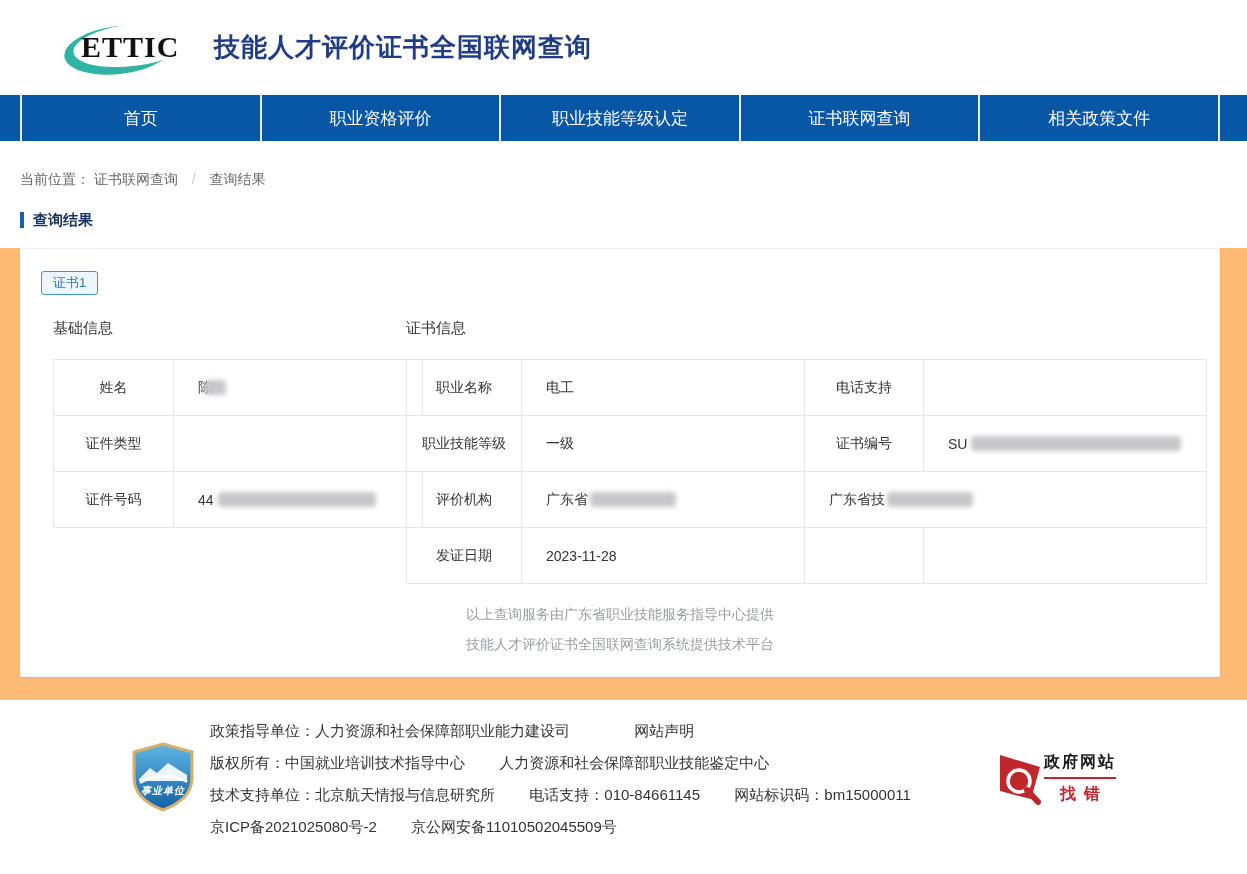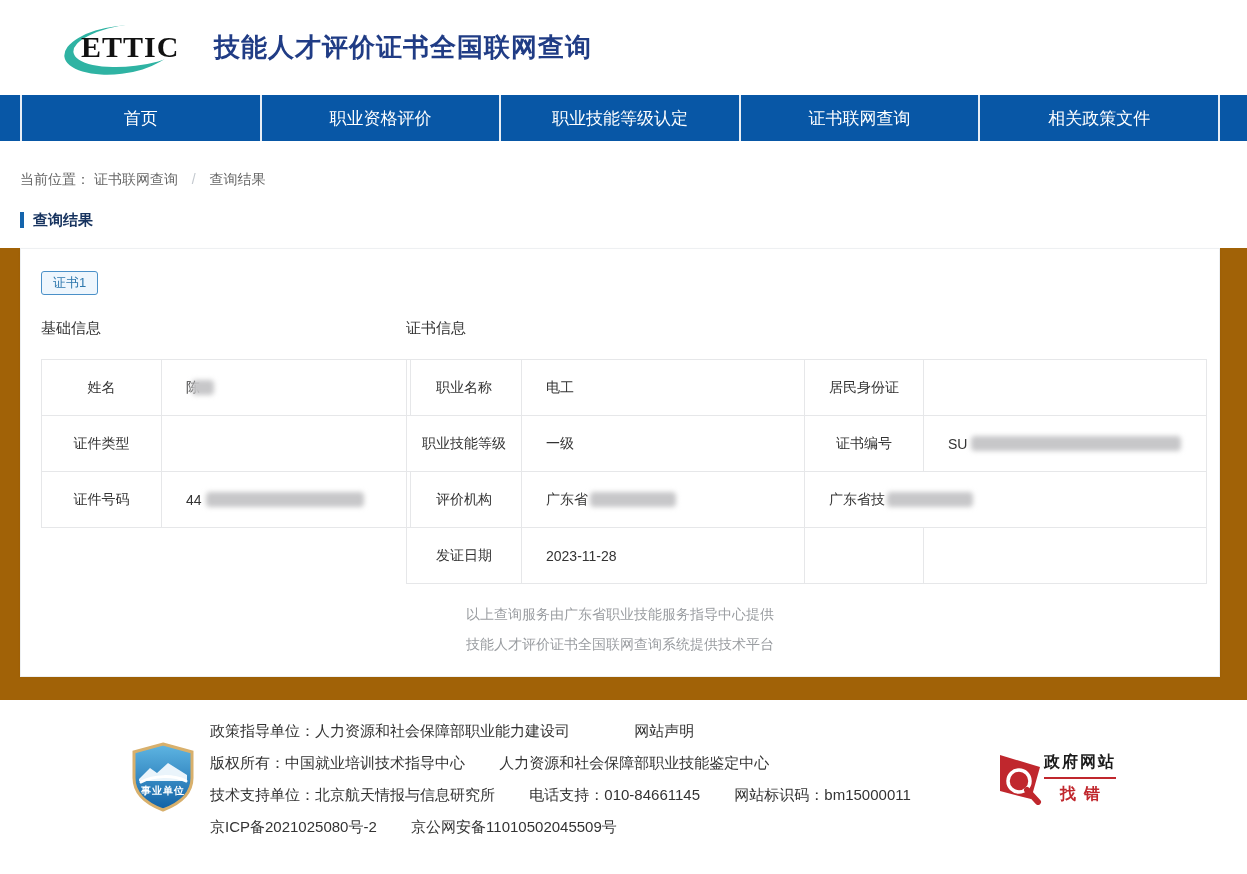--- a/index.html
+++ b/index.html
@@ -24,29 +24,29 @@
   
   .crumb-zone { height:107px; padding:30px 0 0 20px; background:#fff; }
   .breadcrumb { font-size:14px; color:#666; height:18px; }
   .breadcrumb .sep { color:#c4c9cf; margin:0 10px; }
   .breadcrumb .crumb-link { color:#666; }
   .section-title { margin-top:22px; display:flex; align-items:center; height:18px; }
   .section-title .bar { width:4px; height:16px; background:#1464ac; margin-right:9px; }
   .section-title .txt { font-size:15px; font-weight:bold; color:#17335f; }
 
   
-  .result-zone { height:452px; background:#a16207; }
+  .result-zone { height:452px; background:#fdba74; }
   .card { position:relative; margin-left:20px; width:1200px; height:429px; background:#fff;
           border:1px solid #eef0f2; box-shadow:0 1px 3px rgba(0,0,0,0.03); }
   .cert-tab { position:absolute; left:20px; top:22px; height:24px; padding:0 11px; font-size:13px;
               color:#2f78ad; background:#eef6fd; border:1px solid #4a90c8; border-radius:3px;
               display:flex; align-items:center; cursor:pointer; }
 
   .info-group { position:absolute; top:70px; }
-  .info-group.basic { left:20px; width:370px; }
+  .info-group.basic { left:32px; width:370px; }
   .info-group.cert  { left:385px; width:801px; }
   .group-title { font-size:15px; color:#333; height:20px; }
   .tbl { margin-top:20px; border-top:1px solid #e6e7e9; border-left:1px solid #e6e7e9; }
   .row { display:flex; border-bottom:1px solid #e6e7e9; height:56px; }
   .cell { border-right:1px solid #e6e7e9; display:flex; align-items:center; font-size:14px; }
   .cell.lab { justify-content:center; color:#333; }
   .cell.val { padding-left:24px; color:#333; }
   .basic .cell.lab { width:120px; }
   .basic .cell.val { flex:1; }
   .cert .cell.lab1 { width:115px; }
@@ -59,21 +59,21 @@
   .blob.name { width:22px; margin-left:-8px; }
   .blob.idnum { width:158px; margin-left:4px; }
   .blob.certno { width:210px; margin-left:4px; }
   .blob.org { width:86px; margin-left:2px; }
 
   .card-notes { position:absolute; left:0; right:0; top:355px; text-align:center; }
   .card-notes .note { font-size:14px; color:#9a9da1; height:30px; line-height:20px; }
 
   
   .footer { position:relative; height:174px; background:#fff; }
-  .badge-left { position:absolute; left:130px; top:42px; width:66px; height:70px; }
+  .badge-left { position:absolute; left:130px; top:42px; width:66px; height:70px;font-style:italic; }
   .badge-left .badge-label { position:absolute; left:0; top:42px; width:66px; text-align:center;
                              font-size:10px; font-weight:bold; color:#fff; letter-spacing:1px; }
   .footer-text { position:absolute; left:210px; top:15px; font-size:15px; color:#333; }
   .footer-text .fline { height:32px; line-height:32px; }
   .fline .gap { display:inline-block; width:56px; }
   .fline .gap-s { display:inline-block; width:26px; }
   .fline a, .fline .flink { color:#333; text-decoration:none; cursor:pointer; }
   .badge-right { position:absolute; right:131px; top:52px; display:flex; align-items:center; cursor:pointer; }
   .badge-right .br-text { }
   .badge-right .br-top { font-size:16px; font-weight:bold; color:#1a1a1a; letter-spacing:2px; }
@@ -144,21 +144,21 @@
         </div>
       </div>
     </div>
 
     <div class="info-group cert">
       <div class="group-title">证书信息</div>
       <div class="tbl">
         <div class="row">
           <div class="cell lab lab1">职业名称</div>
           <div class="cell val val1">电工</div>
-          <div class="cell lab lab2">居民身份证</div>
+          <div class="cell lab lab2">电话支持</div>
           <div class="cell val val2"></div>
         </div>
         <div class="row">
           <div class="cell lab lab1">职业技能等级</div>
           <div class="cell val val1">一级</div>
           <div class="cell lab lab2">证书编号</div>
           <div class="cell val val2">
             <span>SU</span>
             <span class="blob certno"></span>
           </div>

